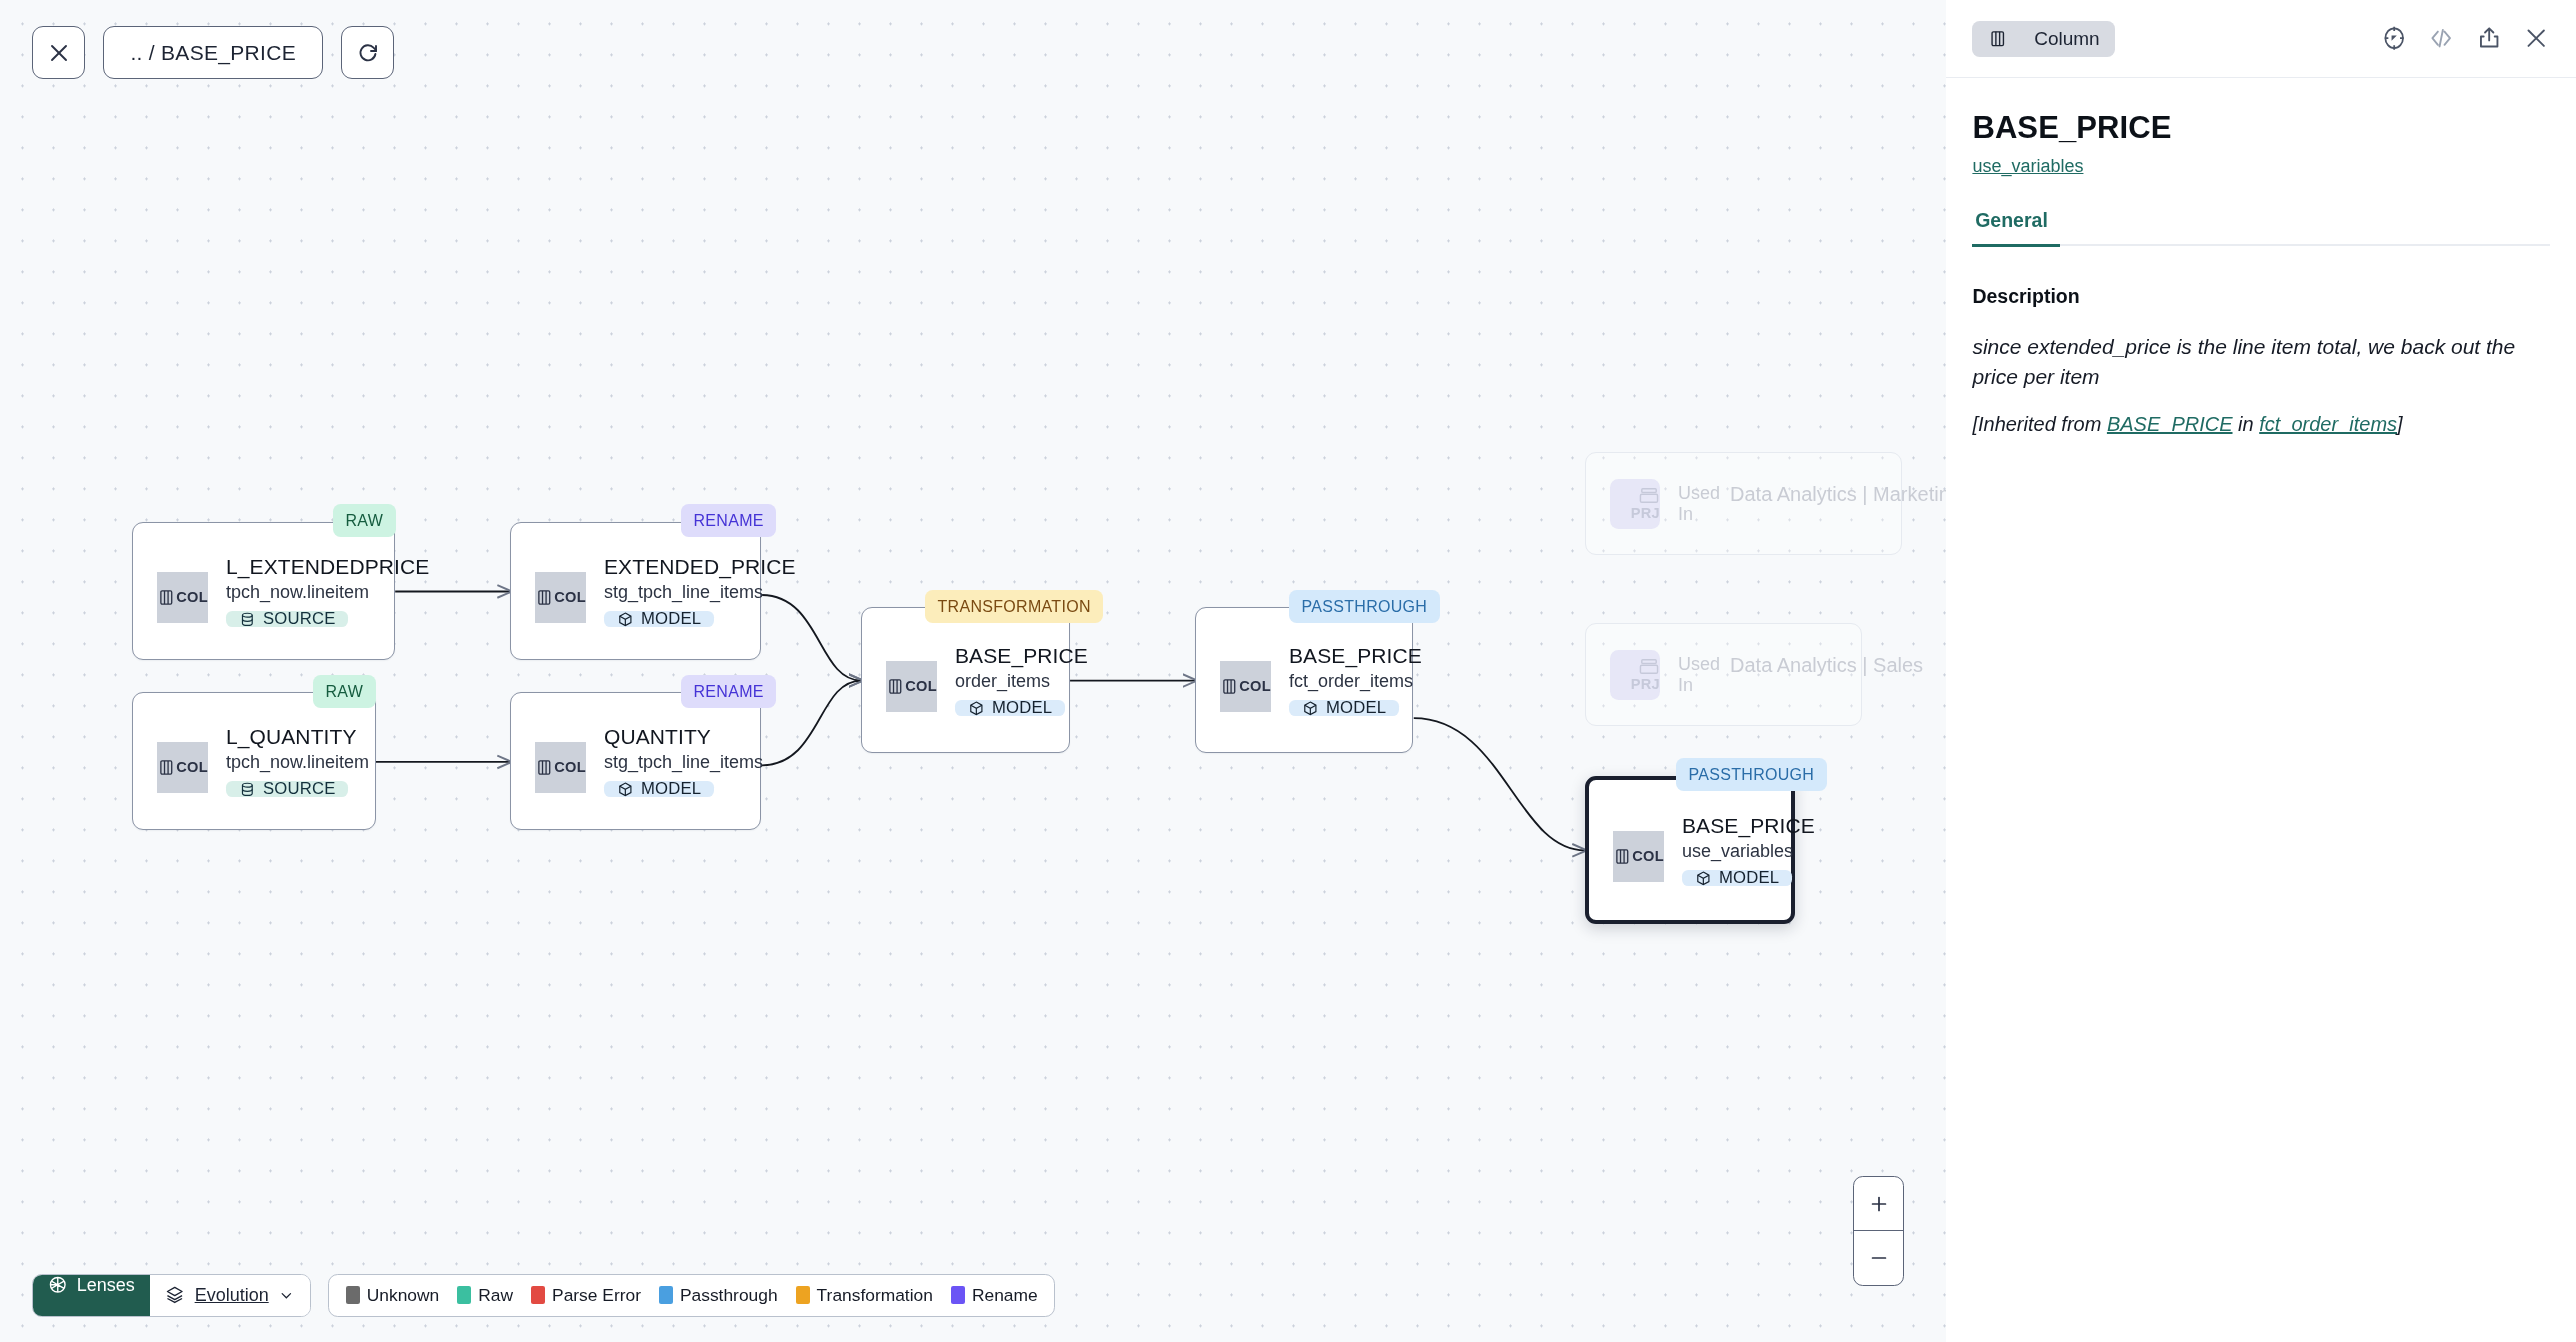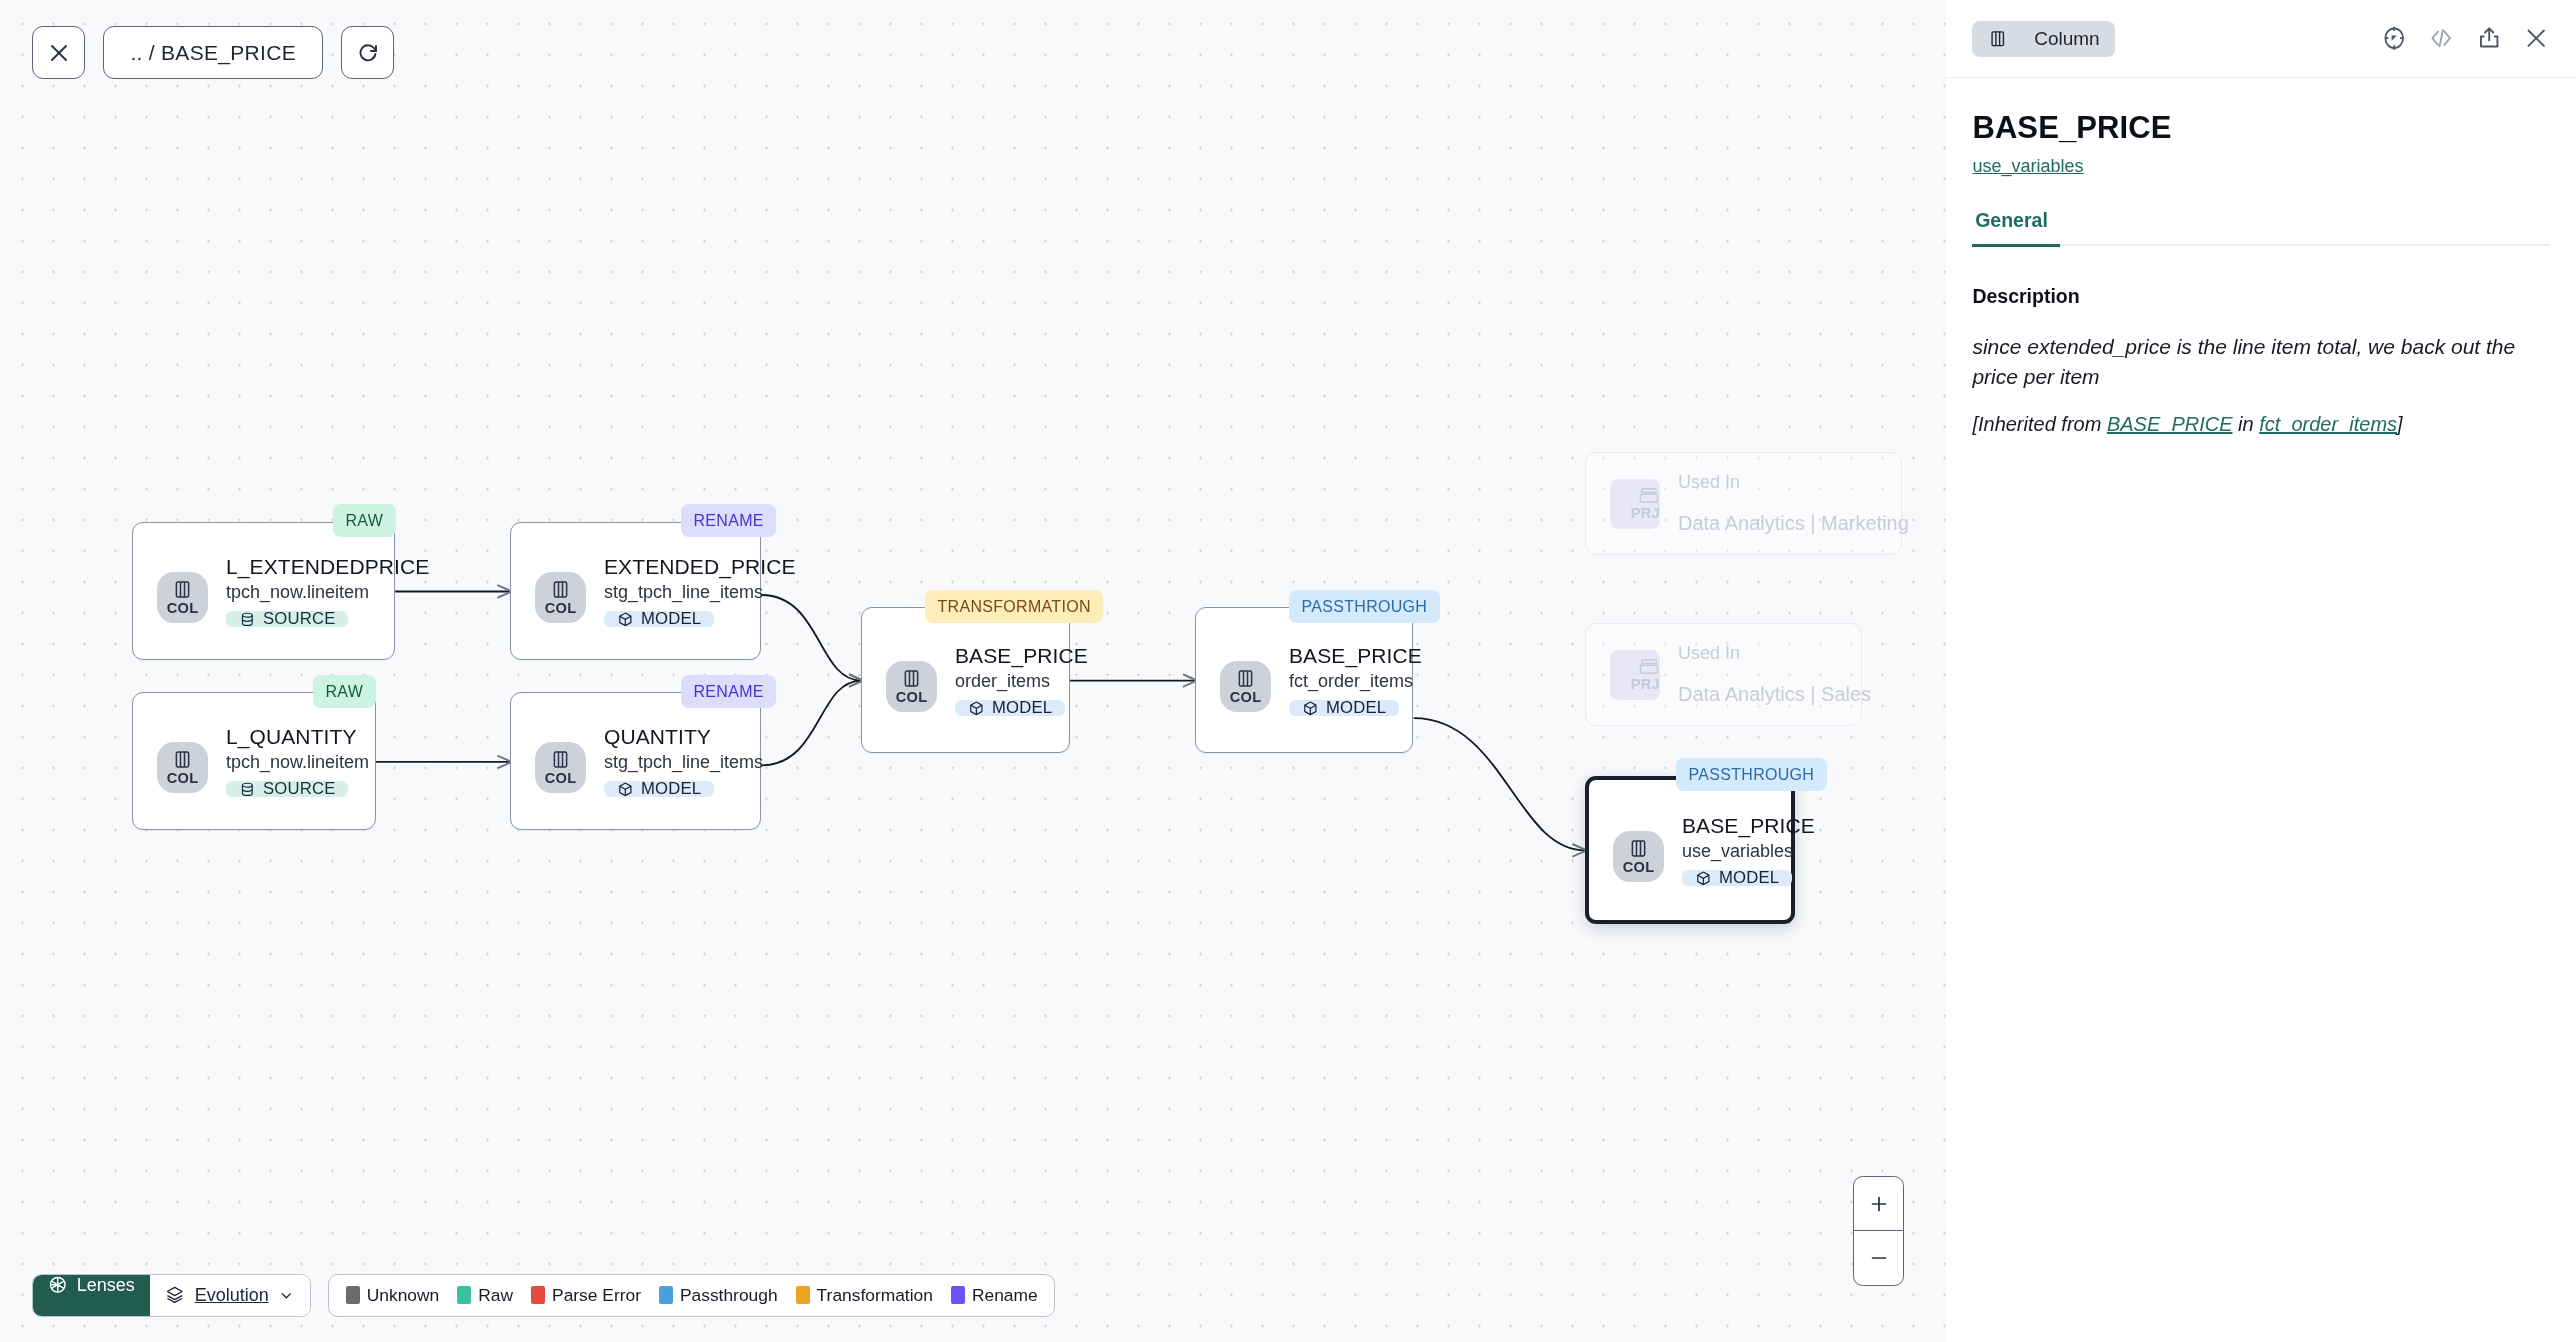--- a/index.html
+++ b/index.html
@@ -35,22 +35,22 @@
 
   
   .node {
     position: absolute; background: #fff; border: 1.5px solid #8b94a6;
     border-radius: 11px; display: flex; align-items: center; padding: 0 24px;
     box-shadow: 0 0.7px 1.4px rgba(20,30,50,.05);
     z-index: 20; cursor: pointer;
   }
   .node.selected { border: 4.2px solid #1a1f2e; box-shadow: 0 4.2px 15.3px rgba(20,30,50,.18); }
   .node-ico {
-    width: 51px; height: 51px; background: #ccd1da; border-radius: 17px; flex: none;
-    display: flex; flex-direction: column; align-items: center; justify-content: center;
+    width: 51px; height: 51px; background: #ccd1da; border-radius: 0; flex: none;
+    display: flex; align-items: center; justify-content: center;
     color: #2b3245; gap: 0.7px; margin-top: 12px;
   }
   .node-ico .lbl { font-size: 14.6px; font-weight: 600; letter-spacing: 0.3px; line-height: 1; }
   .node-body { margin-left: 18px; display: flex; flex-direction: column; align-items: flex-start; gap: 3.5px; }
   .node-title { font-size: 21px; color: #11161f; letter-spacing: 0.1px; white-space: nowrap; }
   .node-sub { font-size: 18px; color: #2c3342; white-space: nowrap; }
   .node-chip {
     margin-top: 4.2px; display: inline-flex; align-items: center; gap: 7.7px;
     height: 16px; padding: 0 12.5px; border-radius: 6.3px; font-size: 16.7px; letter-spacing: 0.2px;
   }
@@ -70,21 +70,21 @@
   
   .ghost {
     position: absolute; border: 1.4px solid #e6eaf0; border-radius: 11px; background: rgba(255,255,255,.32);
     display: flex; align-items: center; padding: 0 24px; z-index: 10;
   }
   .ghost-ico {
     width: 50px; height: 50px; background: #e7e7f7; border-radius: 8.4px; flex: none;
     display: flex; flex-direction: column; align-items: flex-end; justify-content: center; gap: 1.4px; color: #c6c9da;
   }
   .ghost-ico .lbl { font-size: 14.6px; font-weight: 600; letter-spacing: 0.3px; line-height: 1; }
-  .ghost-body { margin-left: 18px; display: flex; flex-direction: column; gap: 19px; }
+  .ghost-body { margin-left: 18px; display: flex; flex-direction: row; gap: 10px; }
   .ghost-t1 { font-size: 18px; color: #c9ccd4; }
   .ghost-t2 { font-size: 20px; color: #c9ccd4; white-space: nowrap; }
 
   
   #edges { position: absolute; inset: 0; width: 1946px; height: 1343px; z-index: 15; pointer-events: none; }
 
   
   .bottom-bar { position: absolute; left: 32px; bottom: 26.4px; display: flex; align-items: center; gap: 16.7px; z-index: 40; }
   .lens-group { display: flex; border: 1.4px solid #b9c1cd; border-radius: 9.7px; overflow: hidden; height: 43px; background: #fff; }
   .lens-btn { background: #215c4f; color: #fff; display: flex; gap: 9px; padding: 0 15.3px; font-size: 18px; cursor: pointer; }

